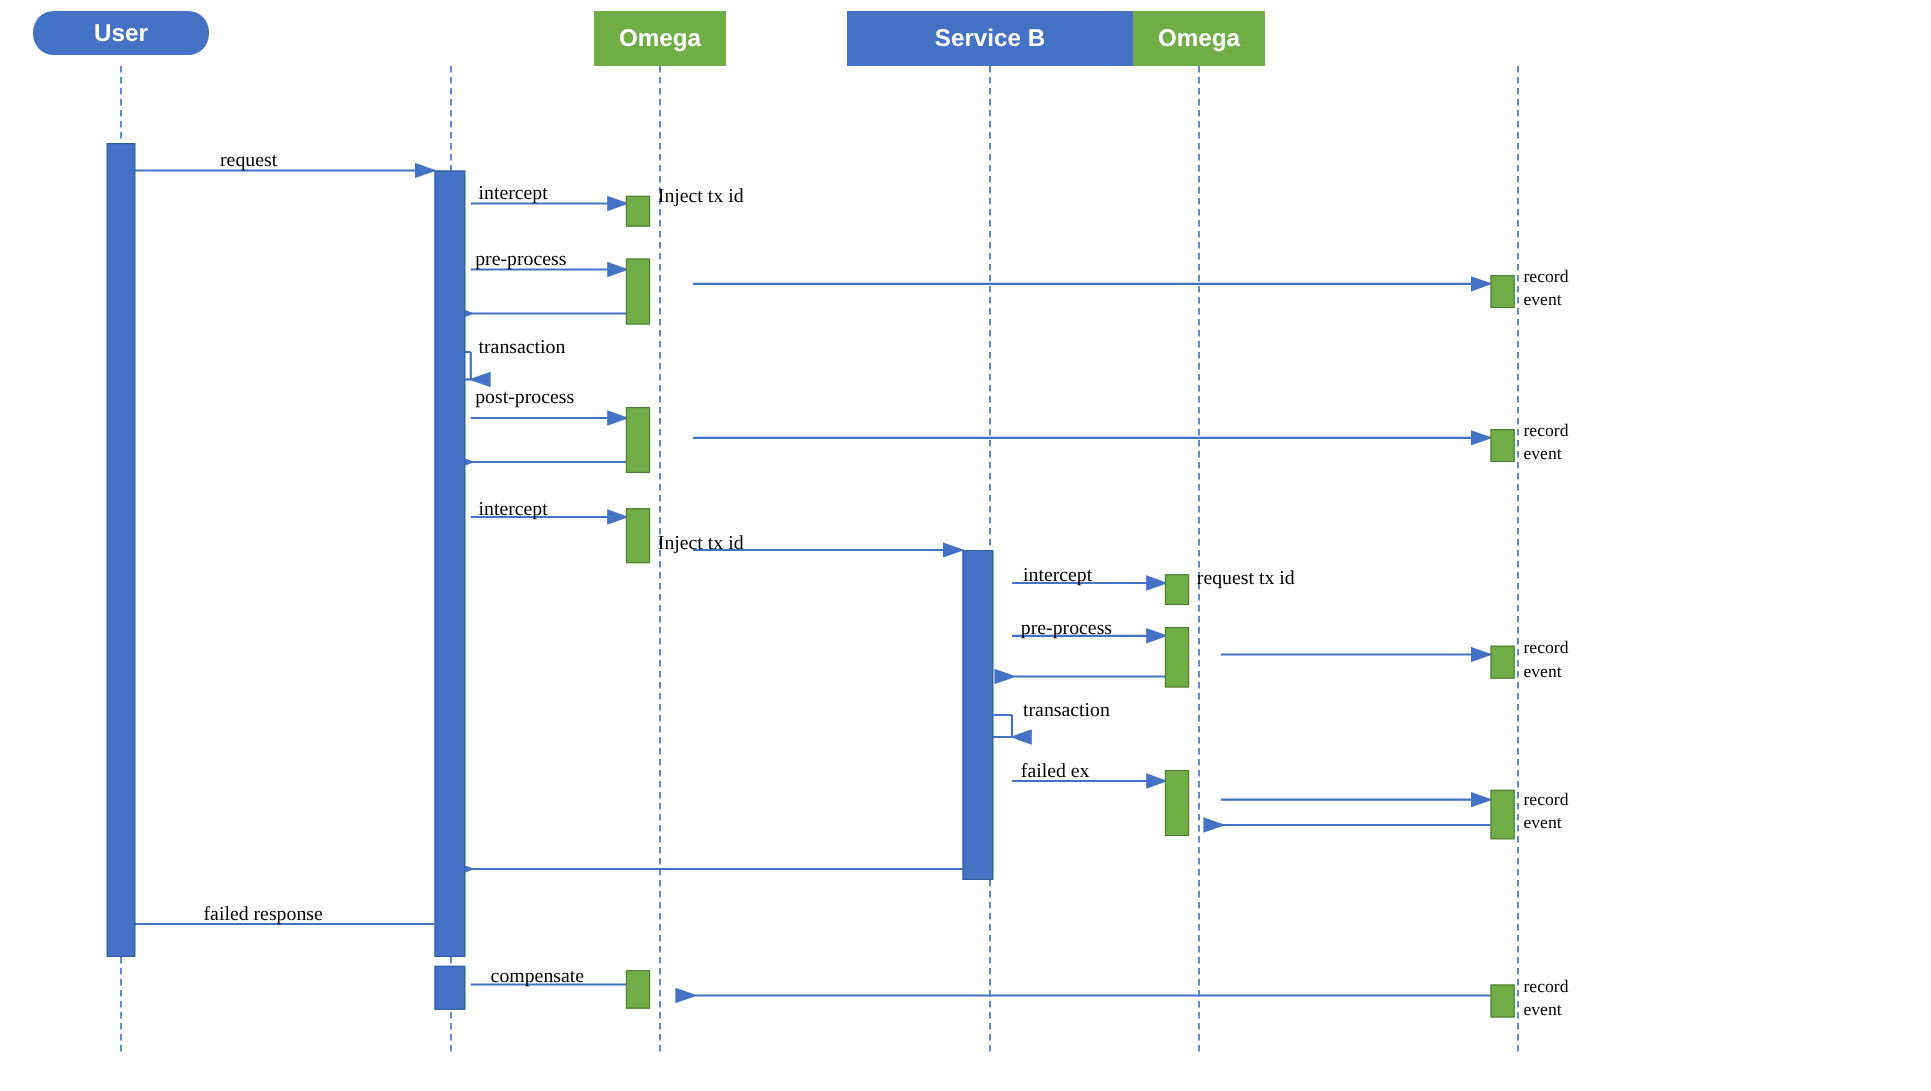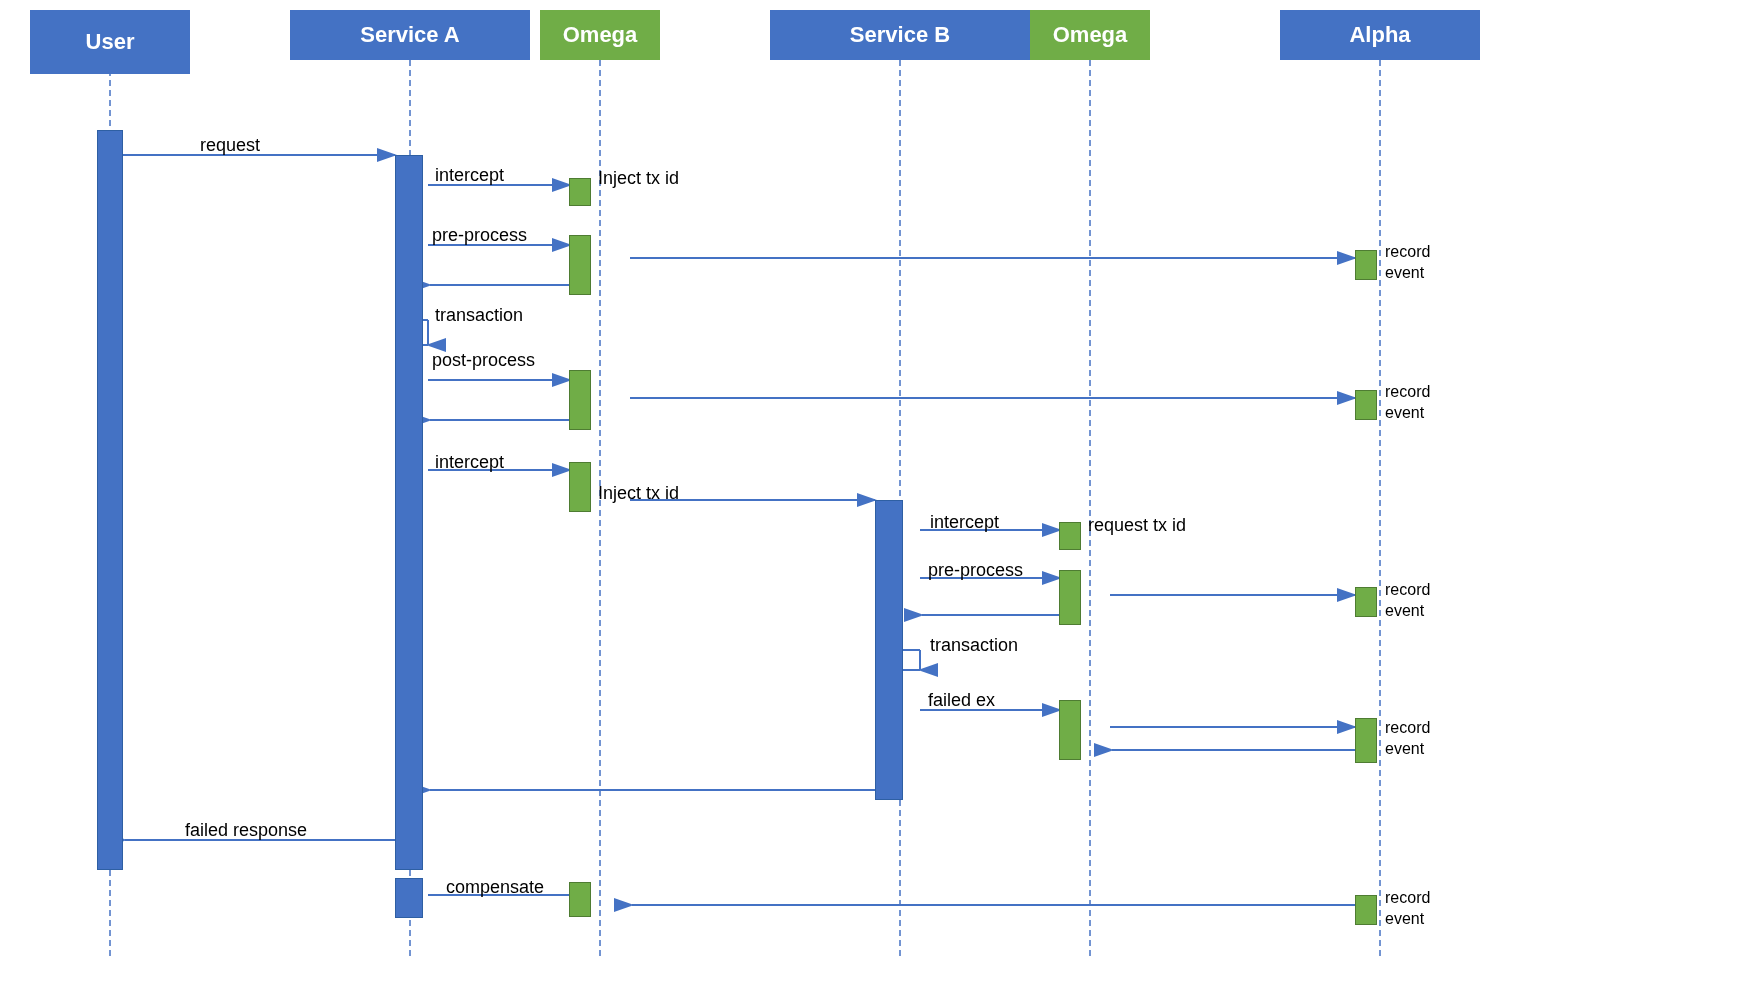--- a/index.html
+++ b/index.html
@@ -42,20 +42,21 @@
     .activation-green {
       position: absolute;
       background: #70AD47;
       border: 1px solid #4e7c32;
     }
     
     .arrow-label {
       position: absolute;
       font-size: 18px;
       color: #000;
+      font-family: Liberation Serif, serif;
     }
     svg.arrows {
       position: absolute;
       top: 0;
       left: 0;
       width: 1755px;
       height: 992px;
       pointer-events: none;
     }
   </style>
@@ -131,43 +132,37 @@
     <line x1="875" y1="790" x2="430" y2="790" stroke="#4472C4" stroke-width="2" marker-end="url(#arrowLeft)"></line>
 
     <line x1="395" y1="840" x2="125" y2="840" stroke="#4472C4" stroke-width="2" marker-end="url(#arrowLeft)"></line>
 
     <line x1="428" y1="895" x2="570" y2="895" stroke="#4472C4" stroke-width="2" marker-end="url(#arrowLeft)"></line>
 
     <line x1="1355" y1="905" x2="632" y2="905" stroke="#4472C4" stroke-width="2" marker-end="url(#arrowLeft)"></line>
 
   </svg>
 
-  <div class="actor-box actor-blue" style="left:30px; top:10px; width:160px; height:64px;">
+  <div class="actor-box actor-blue" style="left:30px; top:10px; width:160px; height:40px;border-radius:19px;">
     <span>User</span>
   </div>
 
-  <div class="actor-box actor-blue" style="left:290px; top:10px; width:240px; height:50px;">
-    <span>Service A</span>
-  </div>
 
   <div class="actor-box actor-green" style="left:540px; top:10px; width:120px; height:50px;">
     <span>Omega</span>
   </div>
 
   <div class="actor-box actor-blue" style="left:770px; top:10px; width:260px; height:50px;">
     <span>Service B</span>
   </div>
 
   <div class="actor-box actor-green" style="left:1030px; top:10px; width:120px; height:50px;">
     <span>Omega</span>
   </div>
 
-  <div class="actor-box actor-blue" style="left:1280px; top:10px; width:200px; height:50px;">
-    <span>Alpha</span>
-  </div>
 
   <div class="activation" style="left:97px; top:130px; width:26px; height:740px;"></div>
 
   <div class="activation" style="left:395px; top:155px; width:28px; height:715px;"></div>
 
   <div class="activation-green" style="left:569px; top:178px; width:22px; height:28px;"></div>
 
   <div class="activation-green" style="left:569px; top:235px; width:22px; height:60px;"></div>
 
   <div class="activation-green" style="left:1355px; top:250px; width:22px; height:30px;"></div>

